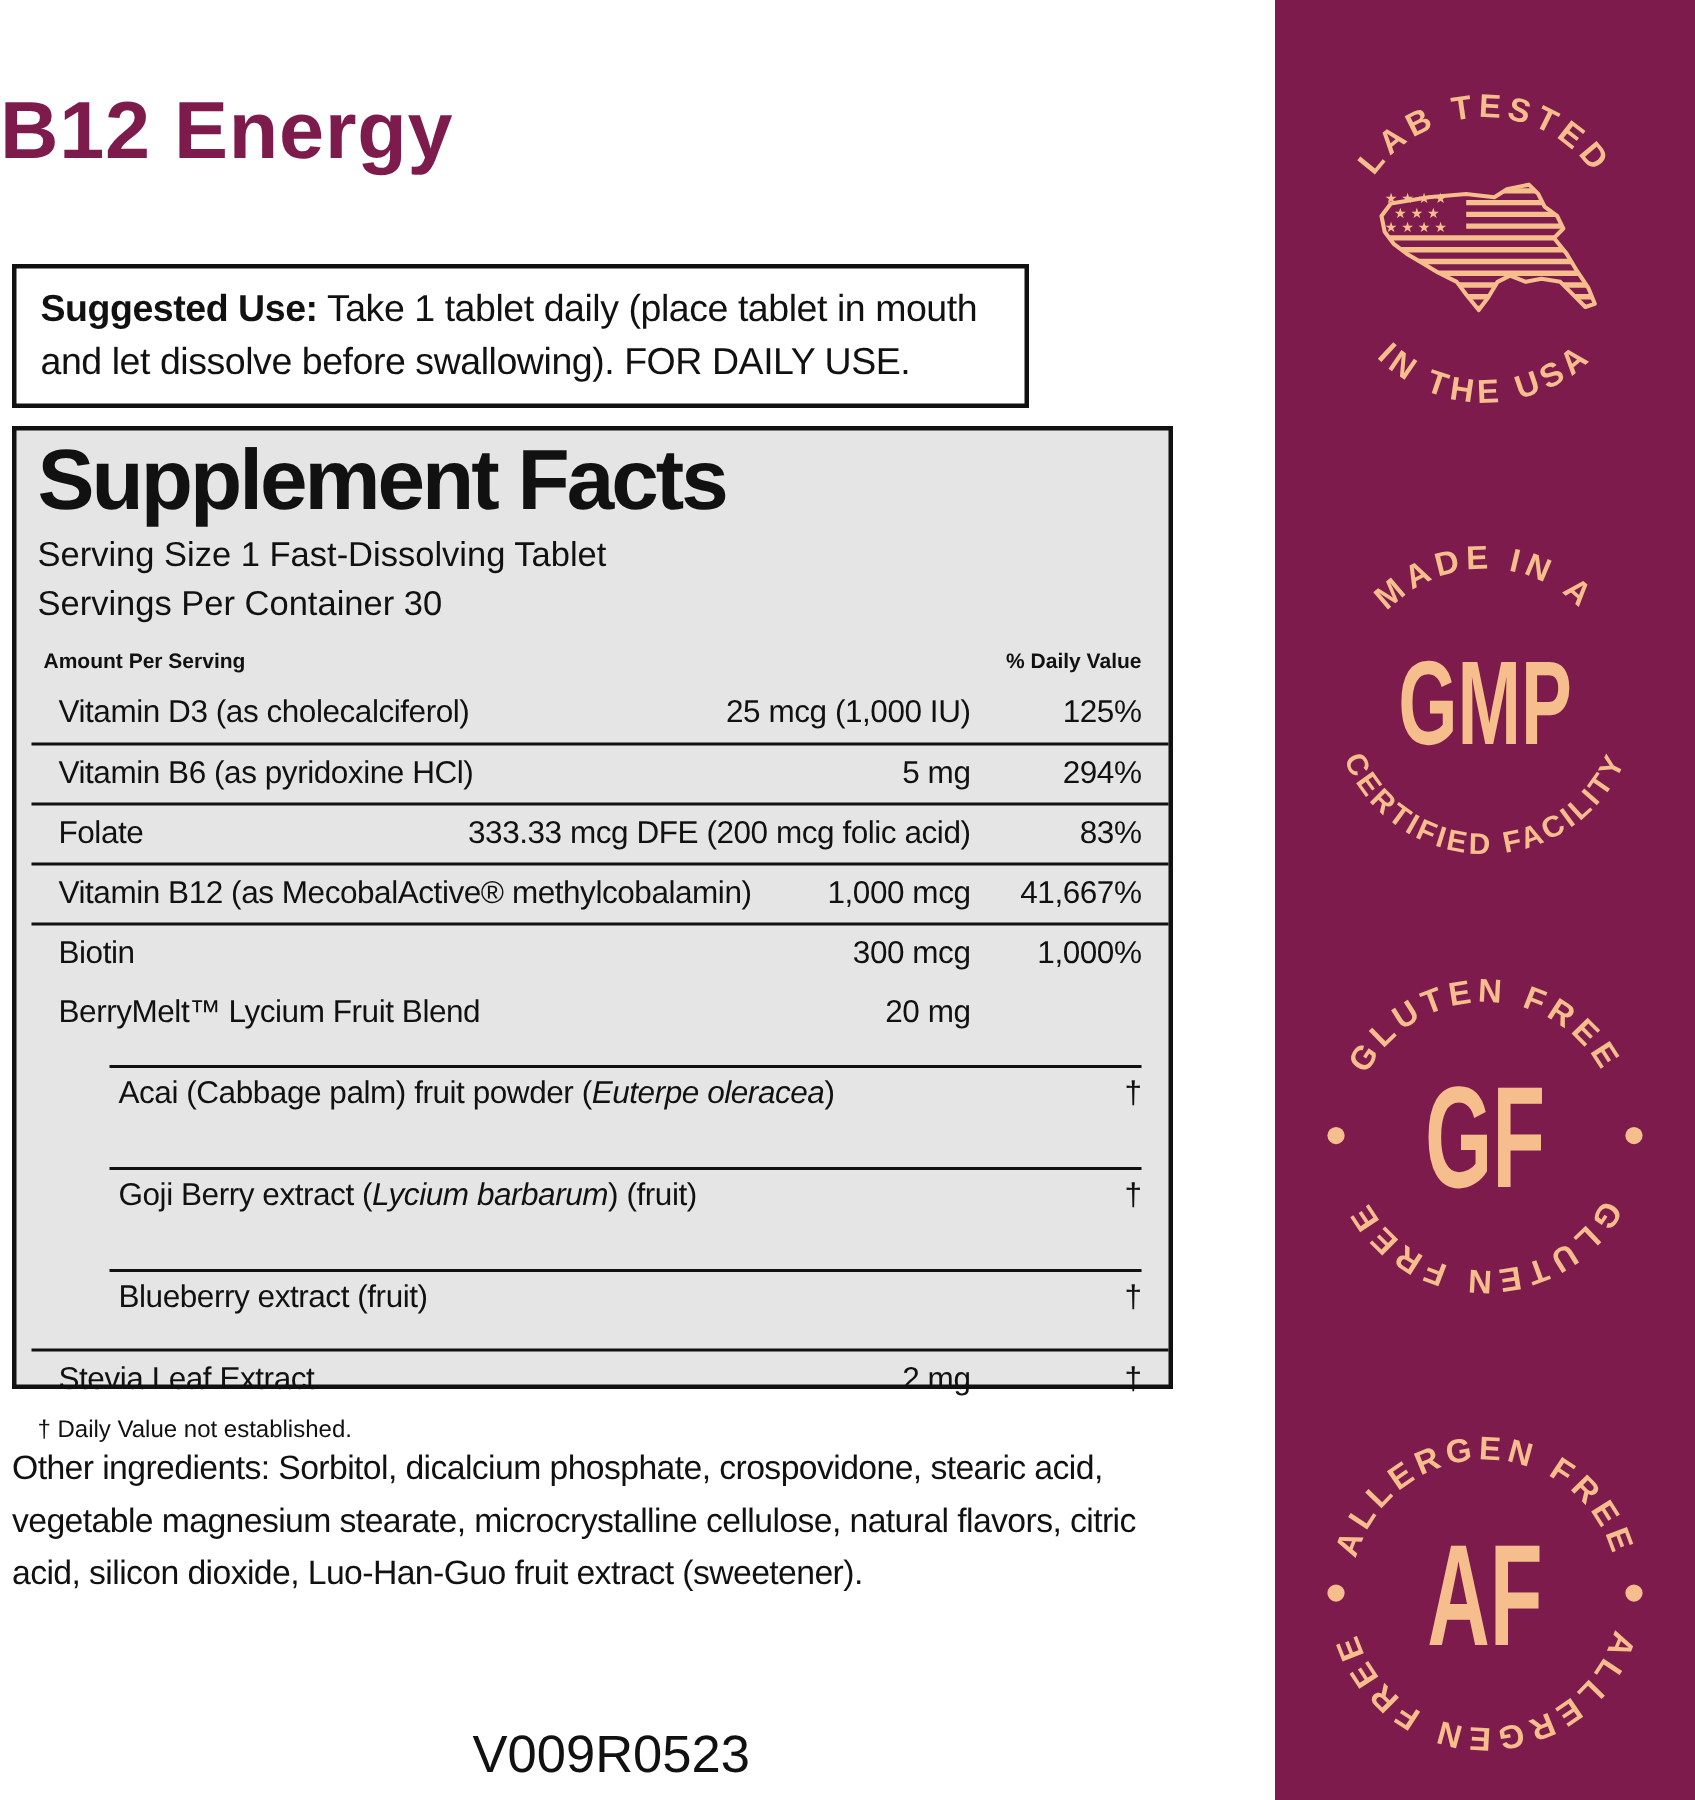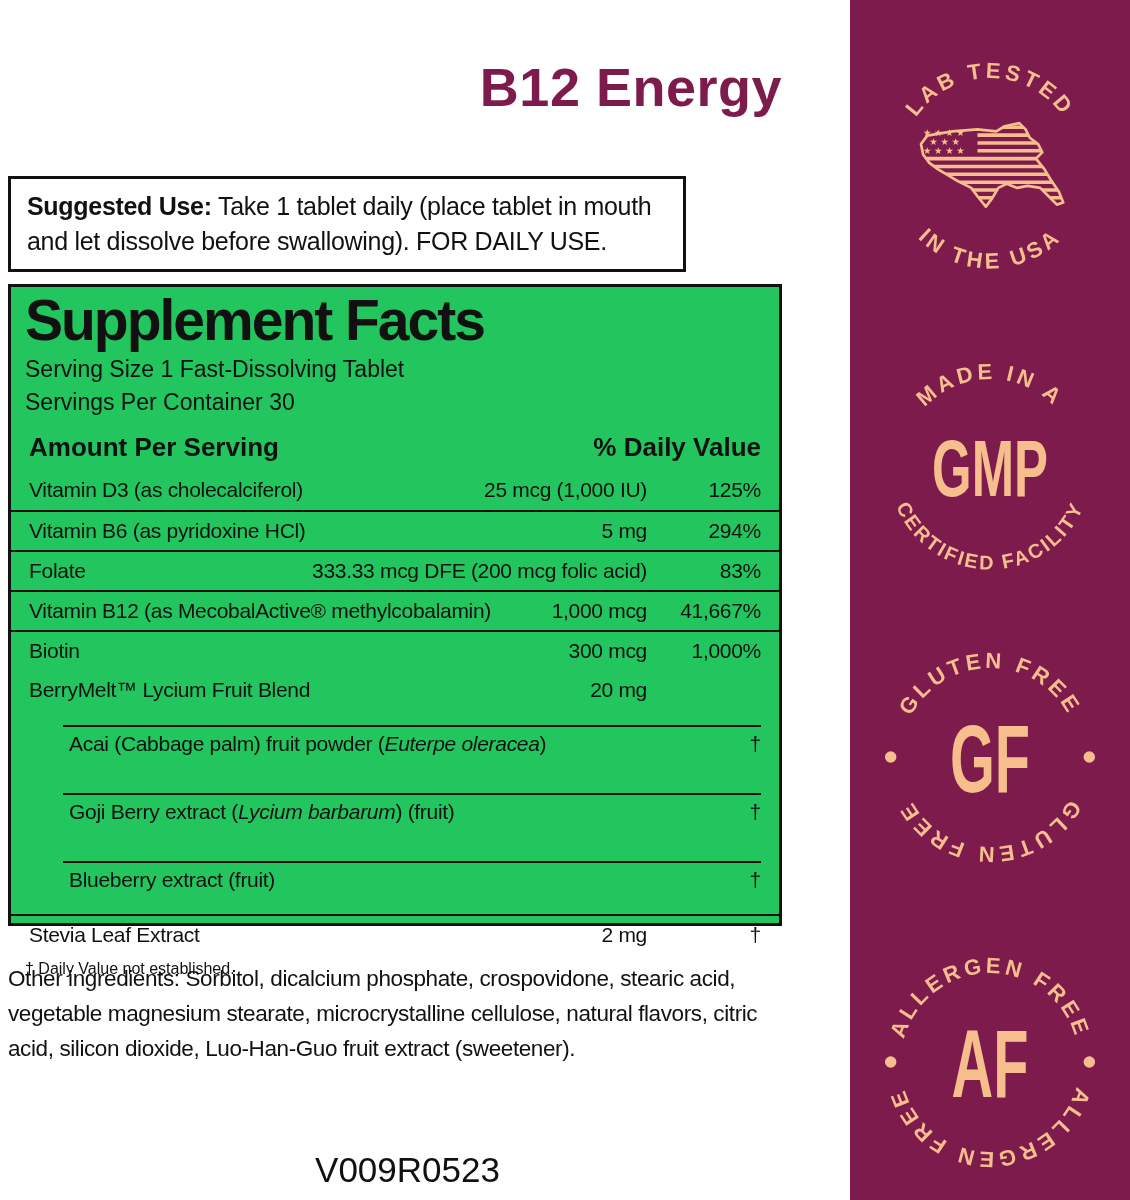--- a/index.html
+++ b/index.html
@@ -2,40 +2,40 @@
 <html><head>
 <meta charset="utf-8">
 <style>
   html,body{margin:0;padding:0;}
   body{
     width:1130px;height:1200px;position:relative;background:#ffffff;
     font-family:"Liberation Sans", sans-serif;color:#111;overflow:hidden;
   }
   .band{position:absolute;left:850px;top:0;width:280px;height:1200px;background:#7d1b4d;}
   .title{
-    position:absolute;left:0;top:20px;width:782px;text-align:right;
+    position:absolute;left:0;top:20px;width:782px;text-align:left;
     font-size:54px;font-weight:700;color:#7d1b4d;letter-spacing:.5px;
   }
   .sugg{
     position:absolute;left:8px;top:176px;width:678px;box-sizing:border-box;
     border:3.5px solid #111;padding:10px 16px;font-size:25px;line-height:1.4;
     letter-spacing:-.3px;
   }
   .b{font-weight:700;}
   .facts{
     position:absolute;left:8px;top:284px;width:774px;height:642px;box-sizing:border-box;
-    border:3.5px solid #111;background:#22c55e;display:flex;flex-direction:column;
+    border:3.5px solid #111;background:#e5e5e5;display:flex;flex-direction:column;
   }
   .sf-title{font-size:57px;font-weight:700;letter-spacing:-2px;line-height:1.05;padding:4px 14px 2px;}
   .serv{font-size:23px;line-height:1.25;padding:2px 14px;}
   .bar{background:#111;height:10px;margin-top:6px;}
   .bar.m{height:6px;margin:0;}
   .bar.s{height:8px;margin:0;}
-  .hrow{display:flex;justify-content:space-between;font-size:26px;font-weight:700;padding:8px 18px;}
-  .frow{display:flex;align-items:center;font-size:21px;letter-spacing:-.3px;line-height:1.25;padding:6px 18px;border-top:2.5px solid #111;}
+  .hrow{display:flex;justify-content:space-between;font-size:14px;font-weight:700;padding:8px 18px;}
+  .frow{display:flex;align-items:center;font-size:21px;letter-spacing:-.3px;line-height:1.25;padding:6px 18px;border-top:2.5px solid #111;margin-left:10px;}
   .frow.nt{border-top:none;}
   .nm{flex:1;white-space:nowrap;}
   .it{font-style:italic;}
   .amt{text-align:right;white-space:nowrap;margin-right:10px;}
   .dvc{width:104px;text-align:right;white-space:nowrap;}
   .subwrap{padding:16px 18px;border-top:none;}
   .subline{flex:1;display:flex;align-items:center;margin-left:34px;border-top:2.5px solid #111;padding:4px 0 4px 6px;}
   .subline .dvc{width:104px;}
   .foot{font-size:16px;padding:6px 14px;}
   .other{

